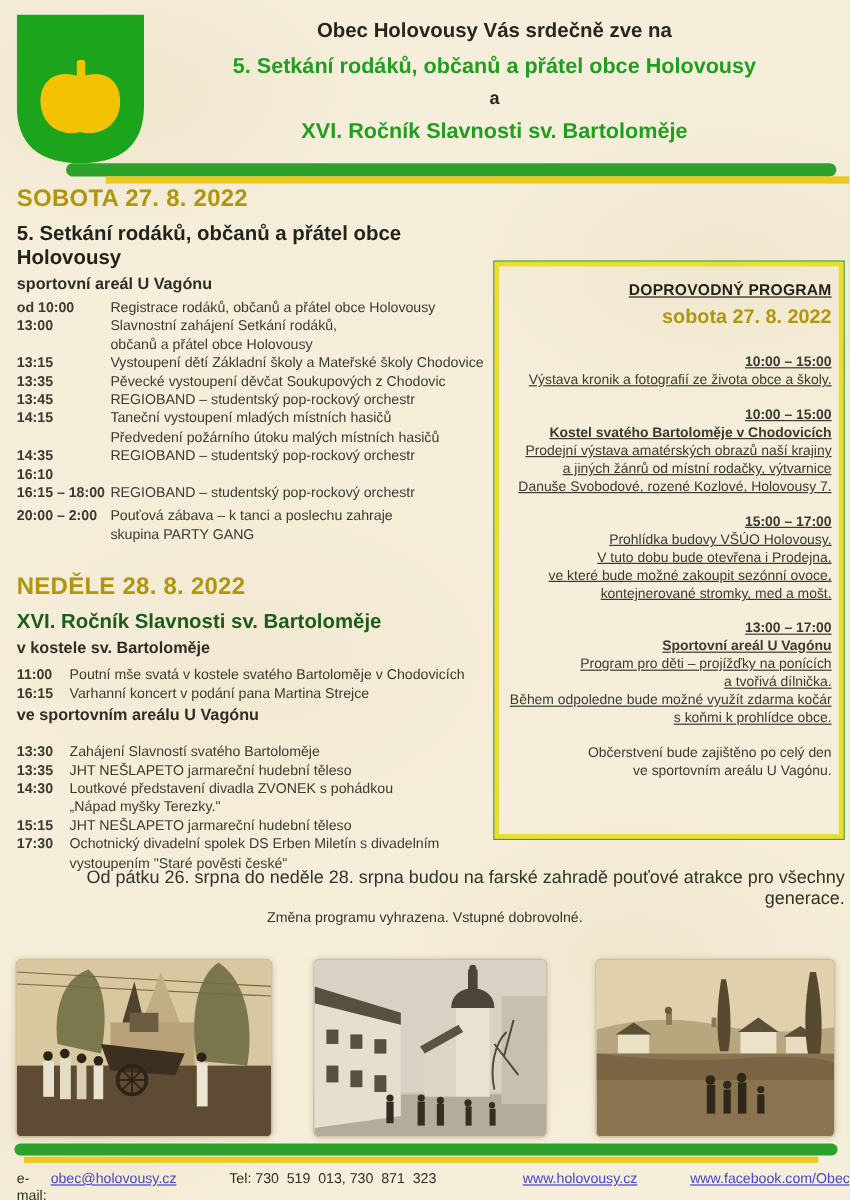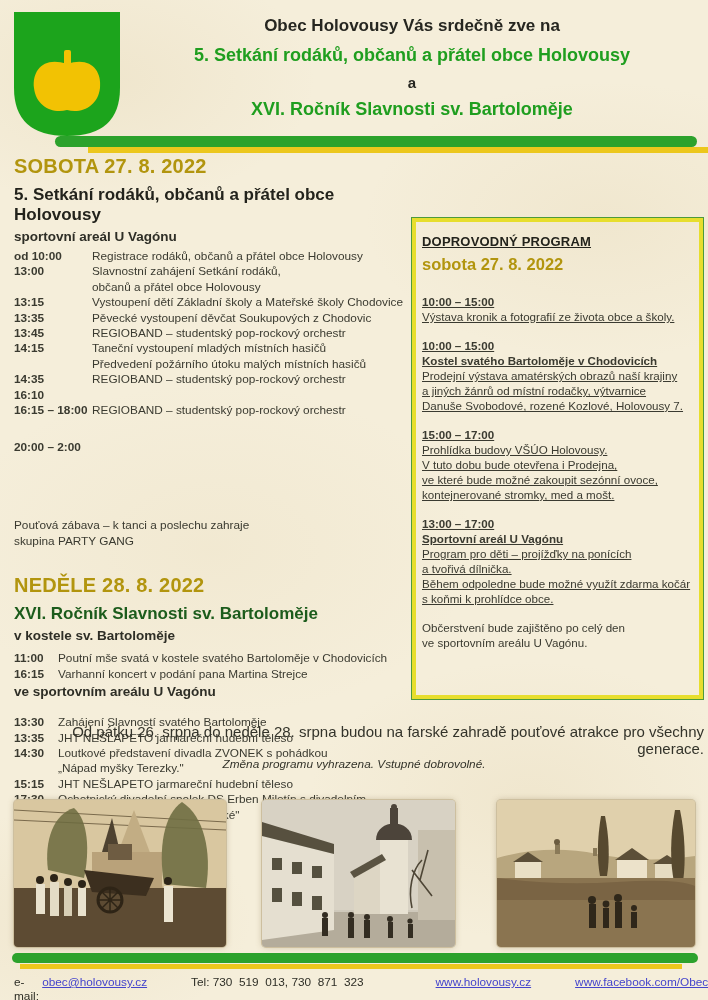--- a/index.html
+++ b/index.html
@@ -29,37 +29,37 @@
   .left-col { position:absolute; left:14px; top:155px; width:398px; }
   .day-heading { font-size:20px; font-weight:bold; color:#b2950e; letter-spacing:.2px; }
   .section-title { font-size:17px; font-weight:bold; color:#23231c; margin-top:7px; }
   .section-title.green { color:#1c5c1c; }
   .venue { font-size:13.5px; font-weight:bold; color:#2e2e26; margin-top:4px; margin-bottom:5px; }
   .sched { font-size:11.8px; line-height:15.4px; }
   .row { display:flex; }
   .row .time { width:78px; flex:0 0 78px; font-weight:bold; white-space:nowrap; }
   .row.narrow .time { width:44px; flex:0 0 44px; }
   .row .desc { white-space:nowrap; }
-  .gap-top { margin-top:22px;flex-direction:column; }
+  .gap-top { margin-top:4px; }
   .nedele { margin-top:25px; }
   
   .side-box {
     position:absolute; left:412px; top:218px; width:291px; height:481px;
     border:4px solid #e7de2d; outline:1px solid #4d9a3d;
-    padding:12px 6px 6px 6px; text-align:left;
+    padding:12px 6px 6px 6px; text-align:right;
   }
   .box-heading { font-size:13px; font-weight:bold; color:#23231c; text-decoration:underline; letter-spacing:.2px; }
   .box-subheading { font-size:16.5px; font-weight:bold; color:#b2950e; margin-top:6px; }
   .box-item { margin-top:14px; font-size:11.6px; line-height:15px;text-decoration:underline; }
   .box-item .bi-time { font-weight:bold; }
   .box-item .bi-place { font-weight:bold; }
   .box-foot { margin-top:14px; font-size:11.6px; line-height:15px; }
   
   .note1 { position:absolute; left:14px; top:723px; width:690px; font-size:15px; color:#33332a;text-align:right; }
-  .note2 { position:absolute; left:0; top:757px; width:708px; text-align:center; font-size:11.8px; color:#33332a;font-style:italic; }
+  .note2 { position:absolute; left:0; top:757px; width:708px; text-align:center; font-size:11.8px; color:#33332a; }
   
   .photo { position:absolute; top:800px; height:147px; border-radius:4px; overflow:hidden;
            box-shadow:0 0 0 1px #cdbf9f, 0 0 6px rgba(120,100,60,.35); }
   .photo svg { display:block; width:100%; height:100%; }
   .photo1 { left:14px;  width:212px; }
   .photo2 { left:262px; width:193px; }
   .photo3 { left:497px; width:198px; }
   
   .bar-green-bot { position:absolute; left:12px; top:953px; width:686px; height:10px; background:#2ca22c; border-radius:5px; }
   .bar-yellow-bot { position:absolute; left:20px; top:964px; width:662px; height:5px; background:#ecc71c; }

